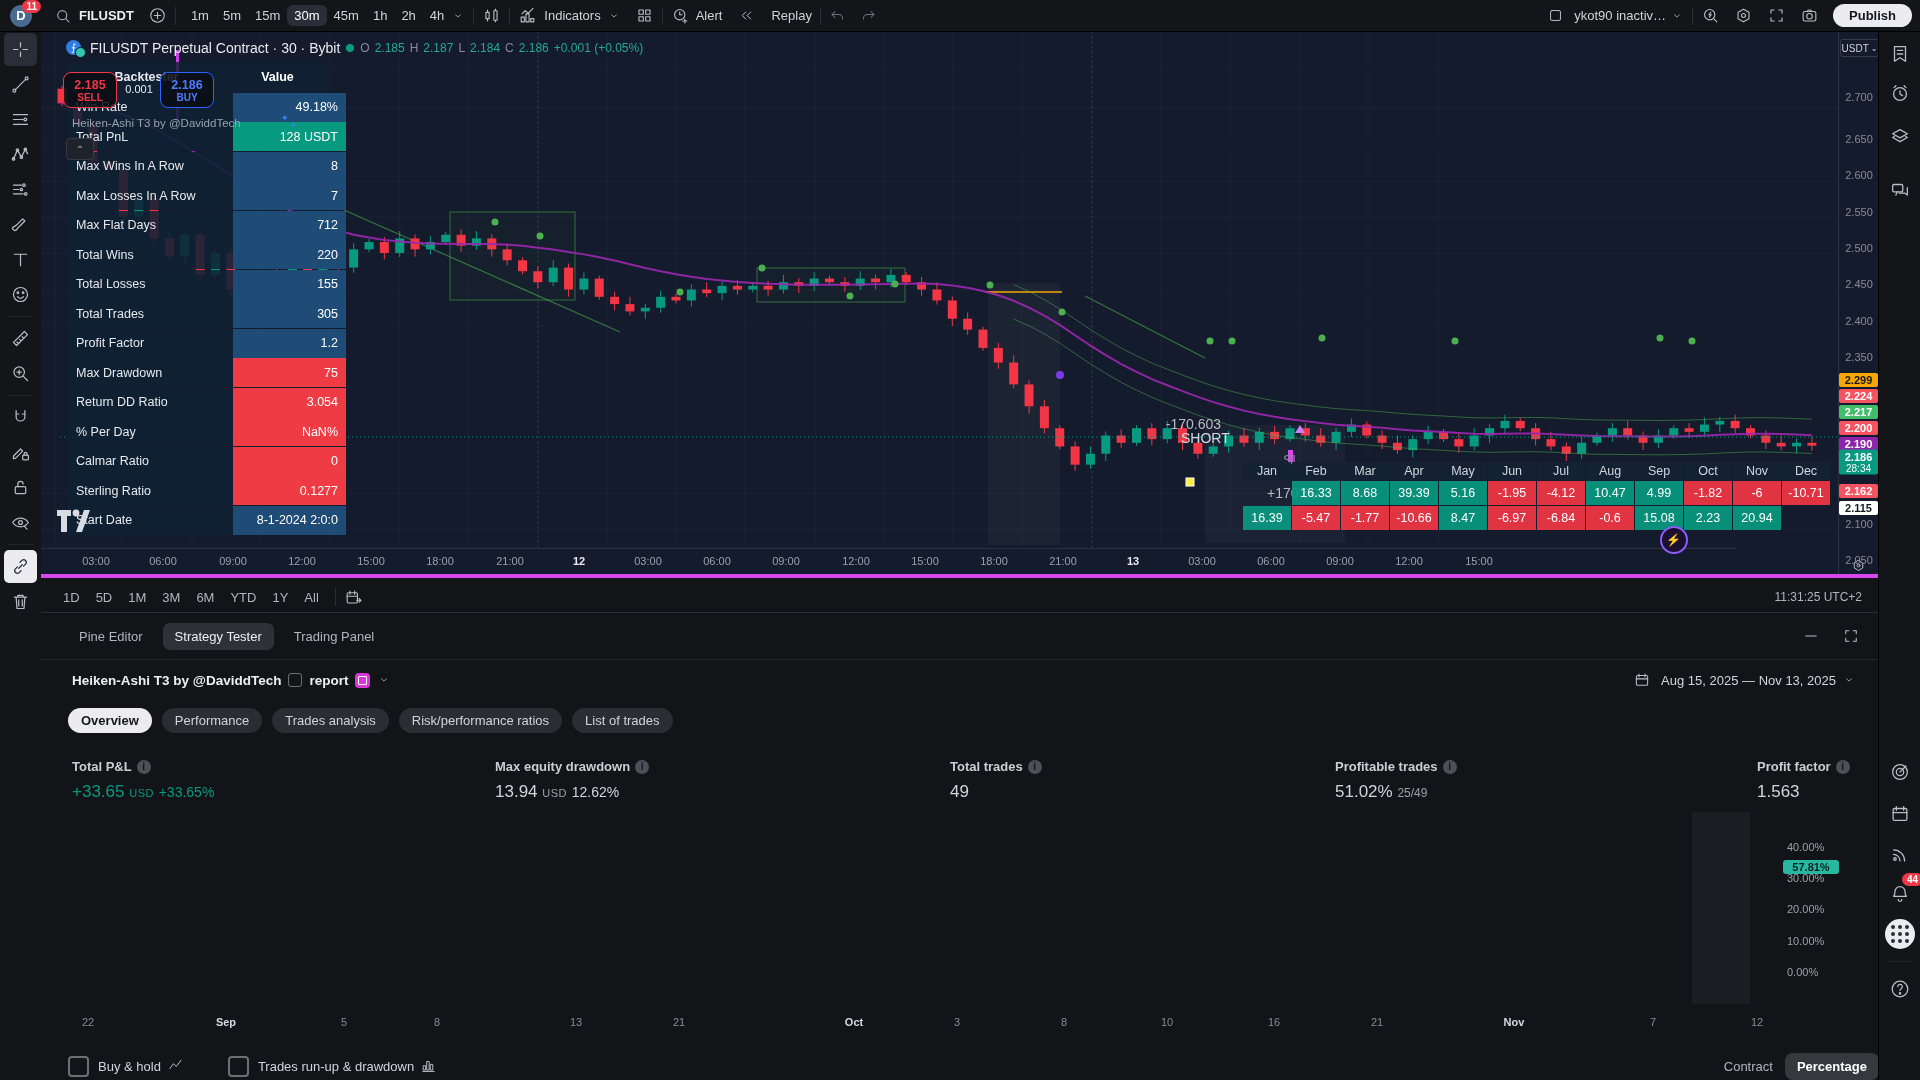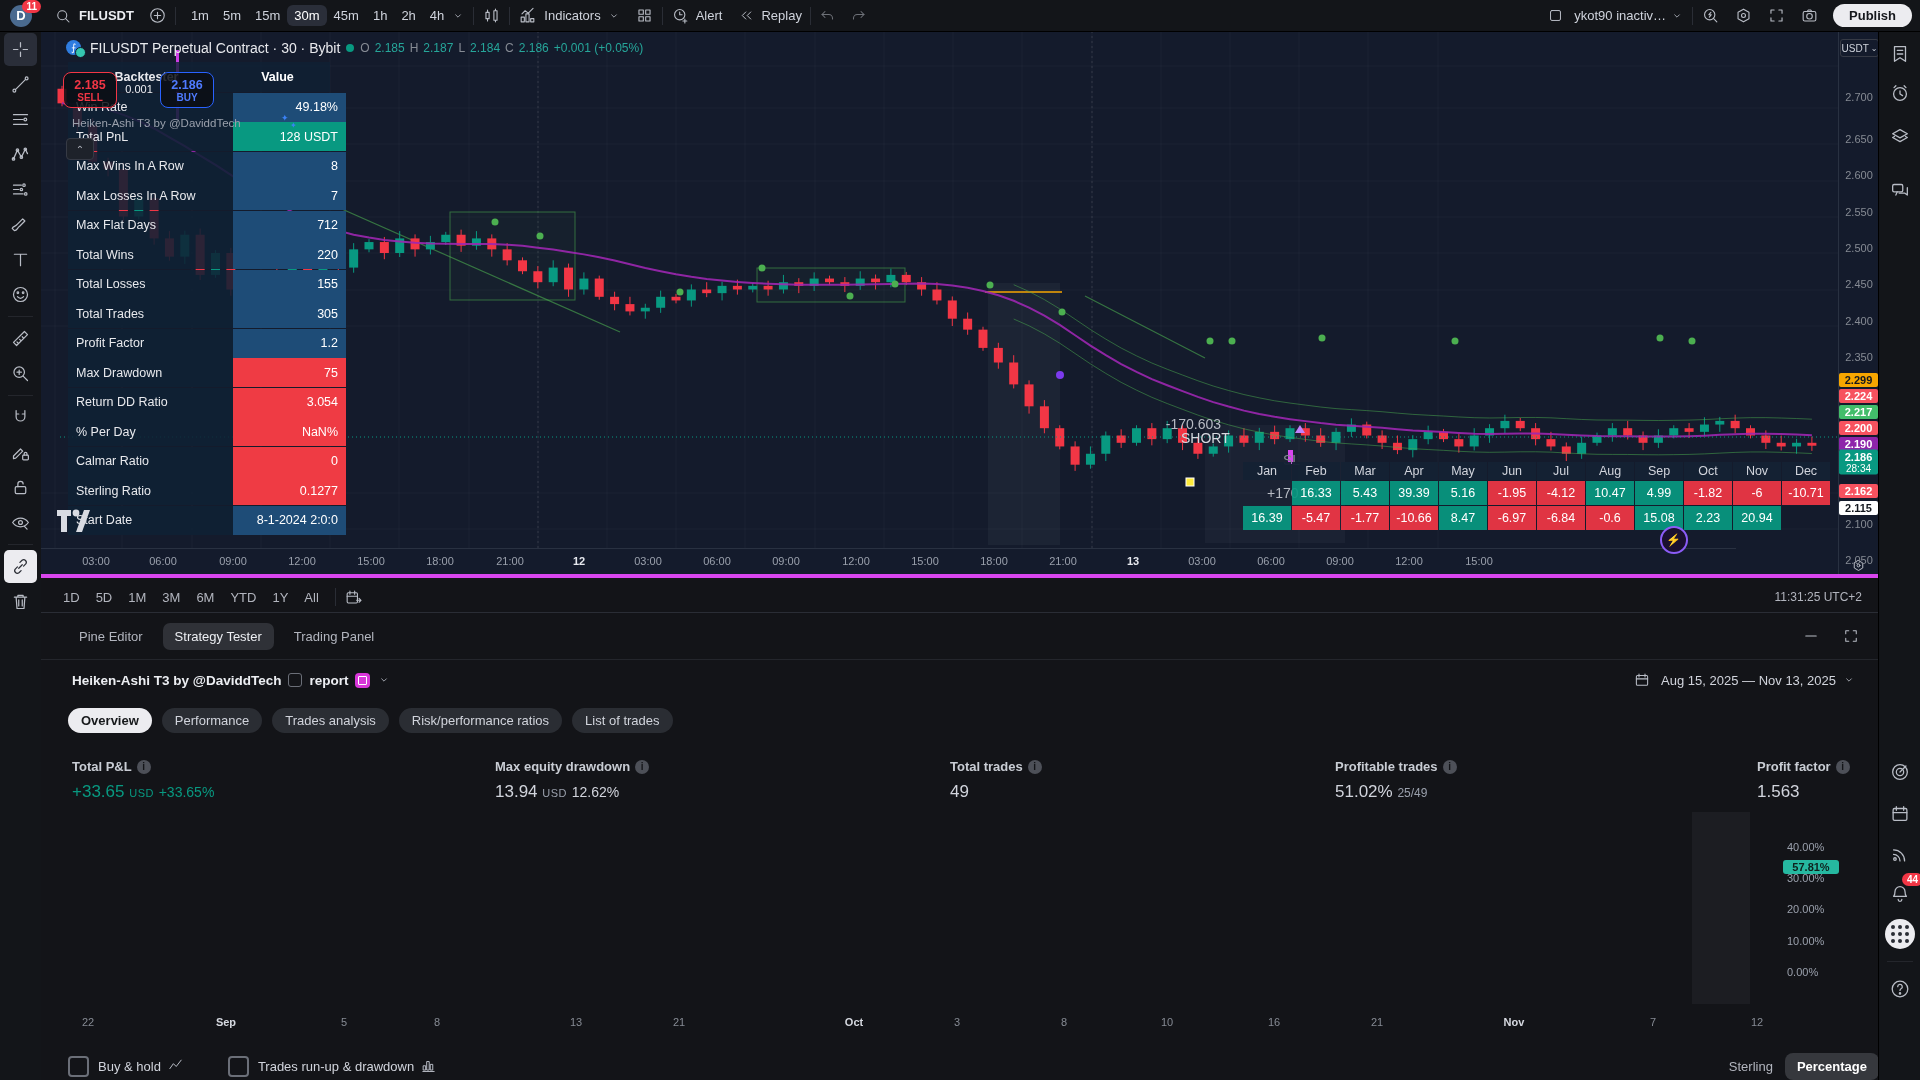--- a/index.html
+++ b/index.html
@@ -552,21 +552,21 @@
       <svg class="ic" width="19" height="19" viewBox="0 0 24 24">
           <circle cx="11" cy="11" r="6.5"></circle>
           <path d="M11 7.5V11h3M17.5 16.5v5M15 19h5"></path>
         </svg>
       <span class="tbtxt" style="margin-left:6px;">Alert</span>
     </div>
     <div class="row" style="margin-left:16px;">
       <svg class="ic" width="17" height="17" viewBox="0 0 24 24">
           <path d="M11 7l-5 5 5 5M18 7l-5 5 5 5"></path>
         </svg>
-      <span class="tbtxt" style="margin-left:6px;">Replay</span>
+      <span class="tbtxt" style="margin-left:16px;">Replay</span>
     </div>
     <div class="sep"></div>
     <svg class="ic" width="18" height="18" viewBox="0 0 24 24" style="opacity:.55">
         <path d="M8 6L4 10l4 4"></path>
         <path d="M4 10h9a5 5 0 0 1 5 5v1"></path>
       </svg>
     <svg class="ic" width="18" height="18" viewBox="0 0 24 24" style="margin-left:12px;opacity:.55">
         <path d="M16 6l4 4-4 4"></path>
         <path d="M20 10h-9a5 5 0 0 0-5 5v1"></path>
       </svg>
@@ -826,21 +826,21 @@
         <div class="mcell" style="height: 18px; background: rgba(20, 34, 52, 0.95); color: rgb(209, 212, 220); margin-bottom: 1px;">Jul</div>
         <div class="mcell" style="height: 18px; background: rgba(20, 34, 52, 0.95); color: rgb(209, 212, 220); margin-bottom: 1px;">Aug</div>
         <div class="mcell" style="height: 18px; background: rgba(20, 34, 52, 0.95); color: rgb(209, 212, 220); margin-bottom: 1px;">Sep</div>
         <div class="mcell" style="height: 18px; background: rgba(20, 34, 52, 0.95); color: rgb(209, 212, 220); margin-bottom: 1px;">Oct</div>
         <div class="mcell" style="height: 18px; background: rgba(20, 34, 52, 0.95); color: rgb(209, 212, 220); margin-bottom: 1px;">Nov</div>
         <div class="mcell" style="height: 18px; background: rgba(20, 34, 52, 0.95); color: rgb(209, 212, 220); margin-bottom: 1px;">Dec</div>
       </div>
       <div class="mrow">
         <div class="mcell" style="height: 24px; margin-bottom: 1px; background: transparent;"></div>
         <div class="mcell" style="height: 24px; margin-bottom: 1px; background: rgba(8, 153, 129, 0.92);">16.33</div>
-        <div class="mcell" style="height: 24px; margin-bottom: 1px; background: rgba(8, 153, 129, 0.92);">5.43</div>
+        <div class="mcell" style="height: 24px; margin-bottom: 1px; background: rgba(8, 153, 129, 0.92);">8.68</div>
         <div class="mcell" style="height: 24px; margin-bottom: 1px; background: rgba(8, 153, 129, 0.92);">39.39</div>
         <div class="mcell" style="height: 24px; margin-bottom: 1px; background: rgba(8, 153, 129, 0.92);">5.16</div>
         <div class="mcell" style="height: 24px; margin-bottom: 1px; background: rgba(242, 54, 69, 0.92);">-1.95</div>
         <div class="mcell" style="height: 24px; margin-bottom: 1px; background: rgba(242, 54, 69, 0.92);">-4.12</div>
         <div class="mcell" style="height: 24px; margin-bottom: 1px; background: rgba(8, 153, 129, 0.92);">10.47</div>
         <div class="mcell" style="height: 24px; margin-bottom: 1px; background: rgba(8, 153, 129, 0.92);">4.99</div>
         <div class="mcell" style="height: 24px; margin-bottom: 1px; background: rgba(242, 54, 69, 0.92);">-1.82</div>
         <div class="mcell" style="height: 24px; margin-bottom: 1px; background: rgba(242, 54, 69, 0.92);">-6</div>
         <div class="mcell" style="height: 24px; margin-bottom: 1px; background: rgba(242, 54, 69, 0.92);">-10.71</div>
       </div>
@@ -978,21 +978,21 @@
       <span style="margin:0 6px 0 9px;color:#d1d4dc;" id="chk0">Buy &amp; hold</span>
       <svg class="ic" width="17" height="17" viewBox="0 0 24 24">
           <path d="M4 15l5-7 4 4 7-9"></path>
         </svg>
       <span class="chk" style="margin-left:44px;"></span>
       <span style="margin:0 6px 0 9px;color:#d1d4dc;" id="chk1">Trades run-up &amp; drawdown</span>
       <svg class="ic" width="17" height="17" viewBox="0 0 24 24">
           <path d="M5 17h3v-6H5zM10 17h3V5h-3zM15 17h3v-8h-3zM4 19h16"></path>
         </svg>
       <div style="flex:1;"></div>
-      <span class="modebtn" id="mode0">Sterling</span>
+      <span class="modebtn" id="mode0">Contract</span>
       <span class="modebtn sel" id="mode1" style="margin-right:26px;">Percentage</span>
     </div>
   <div style="position: absolute; left: 0px; top: 146px; width: 1837px; height: 60px;">
         <div style="position: absolute; left: 31px; top: 0px;">
           <div class="metlab">
             <span>Total P&amp;L</span>
             <span class="inf">i</span>
           </div>
           <div class="metval green"><span style="font-size:17px;">+33.65</span> <span class="usd" style="color:#089981;">USD</span> <span style="font-size:14px;color:#089981;">+33.65%</span></div>
         </div>

